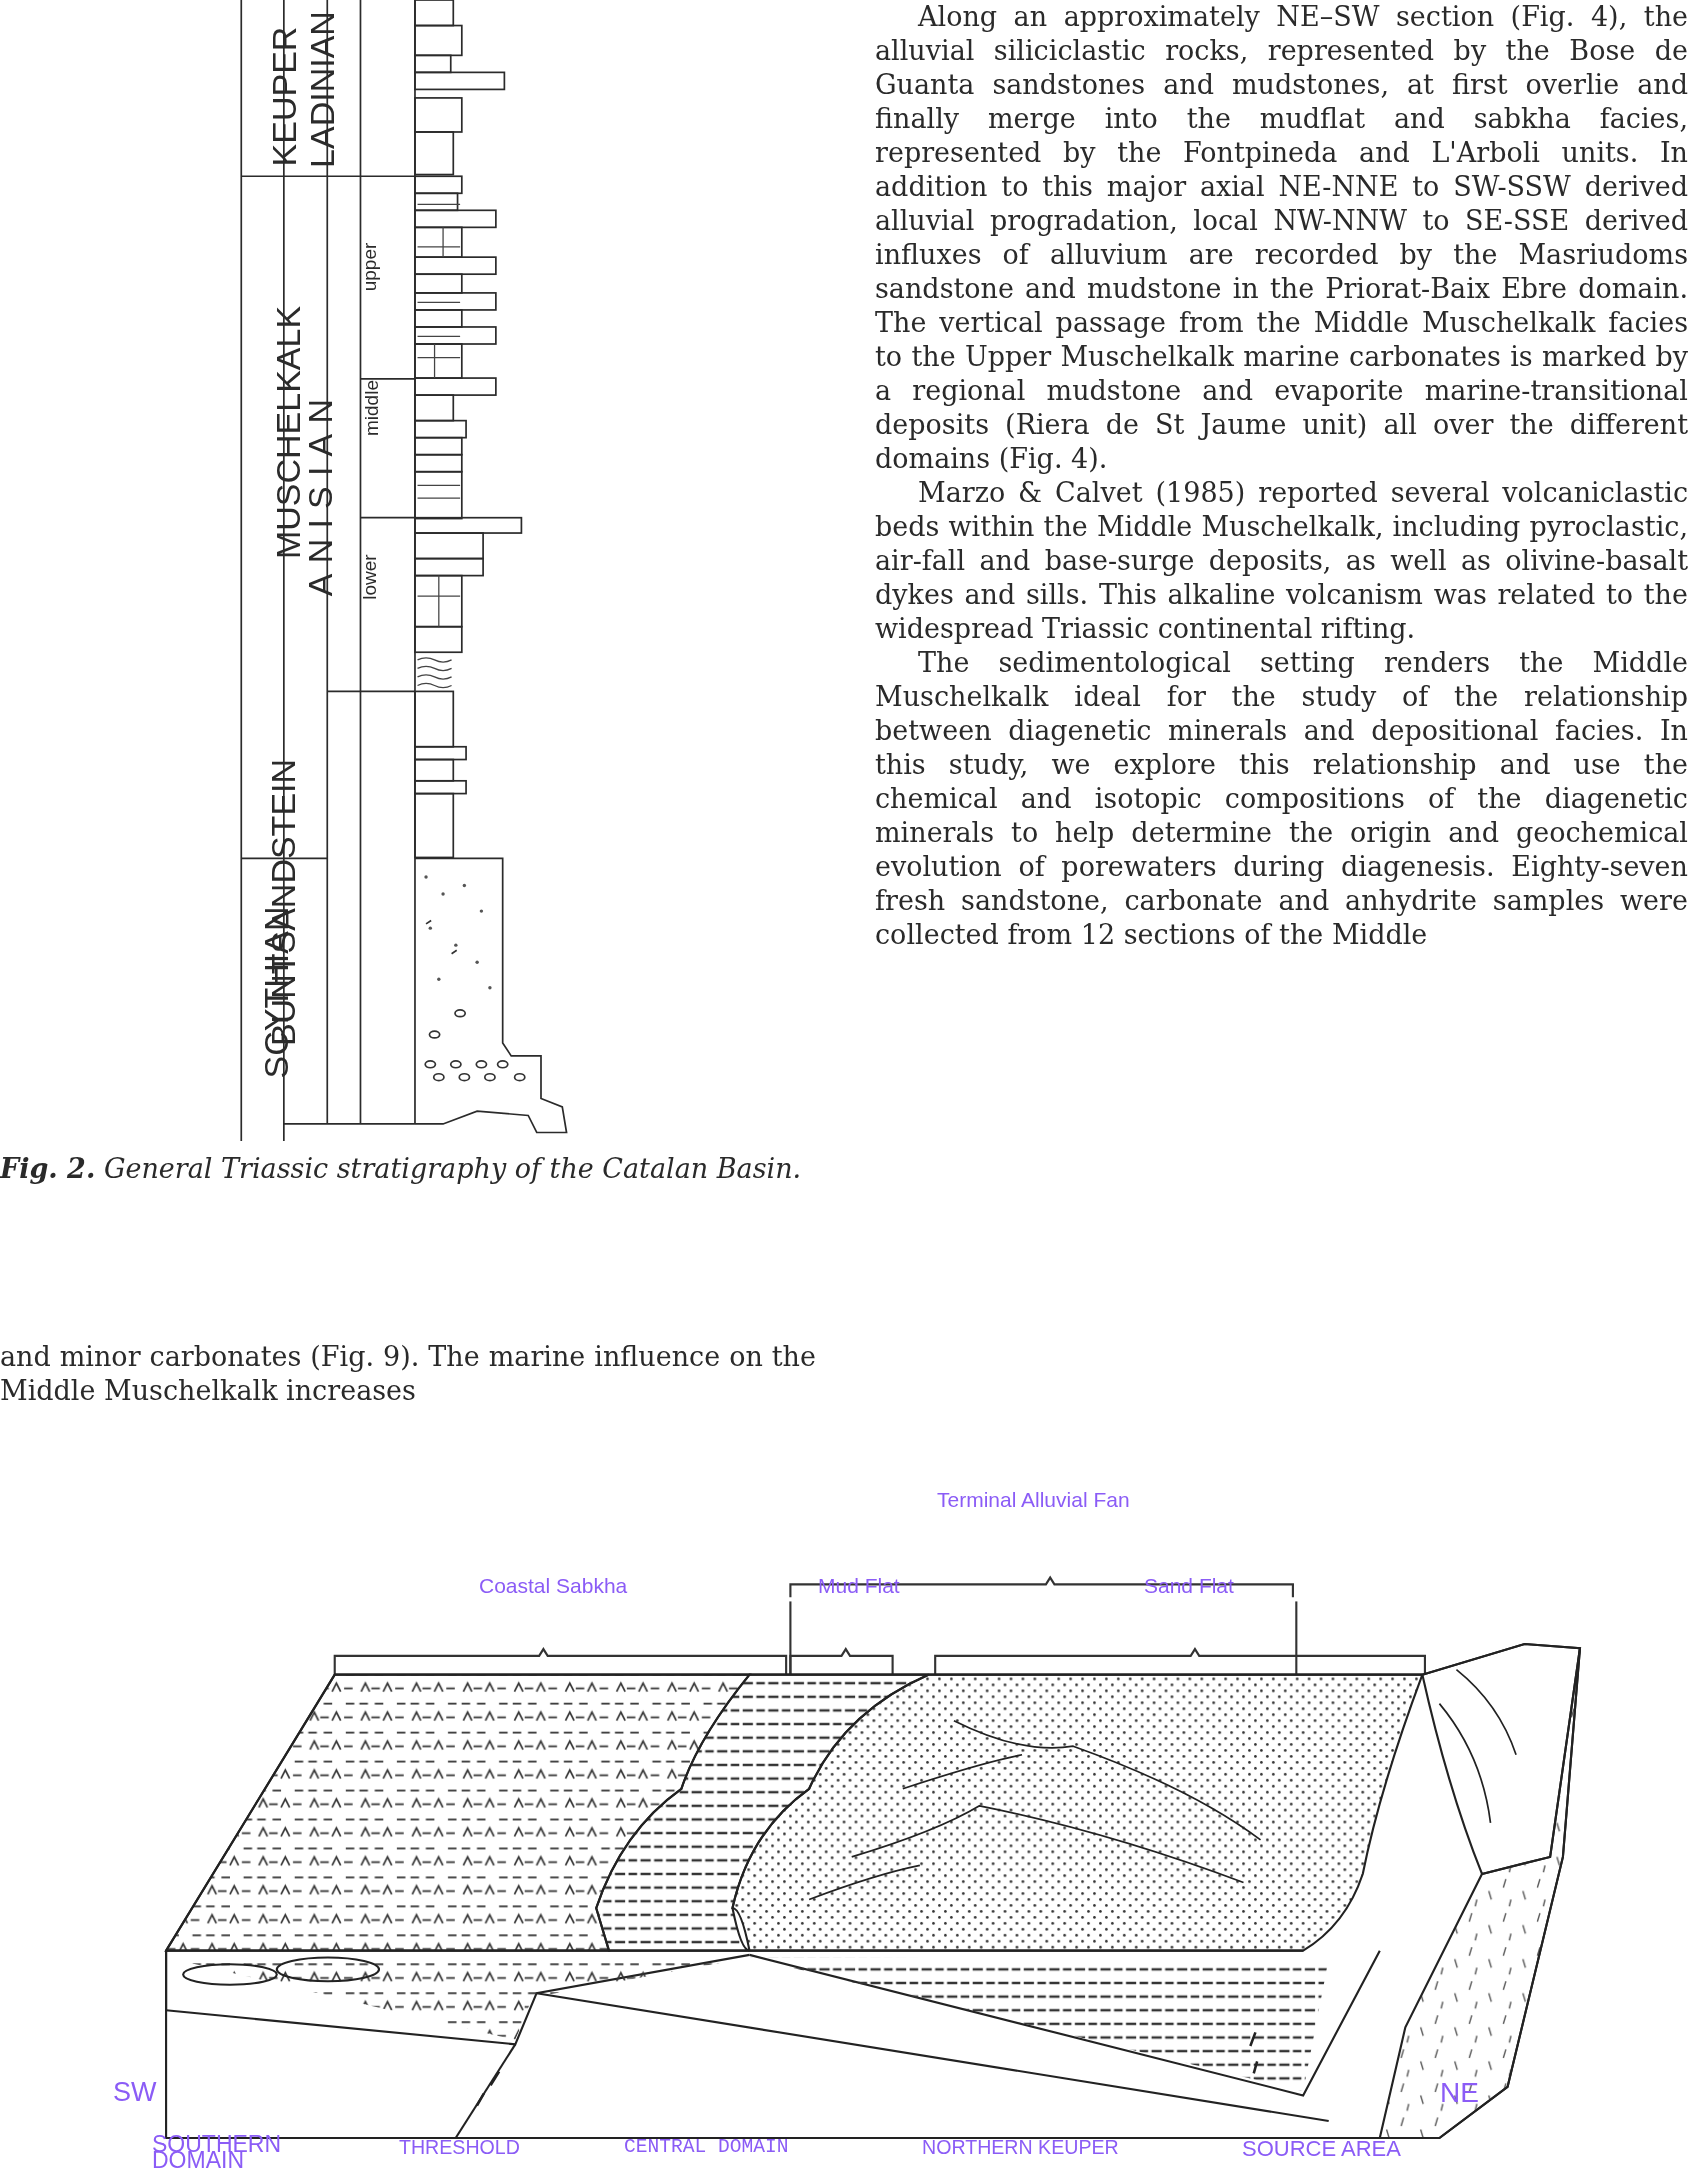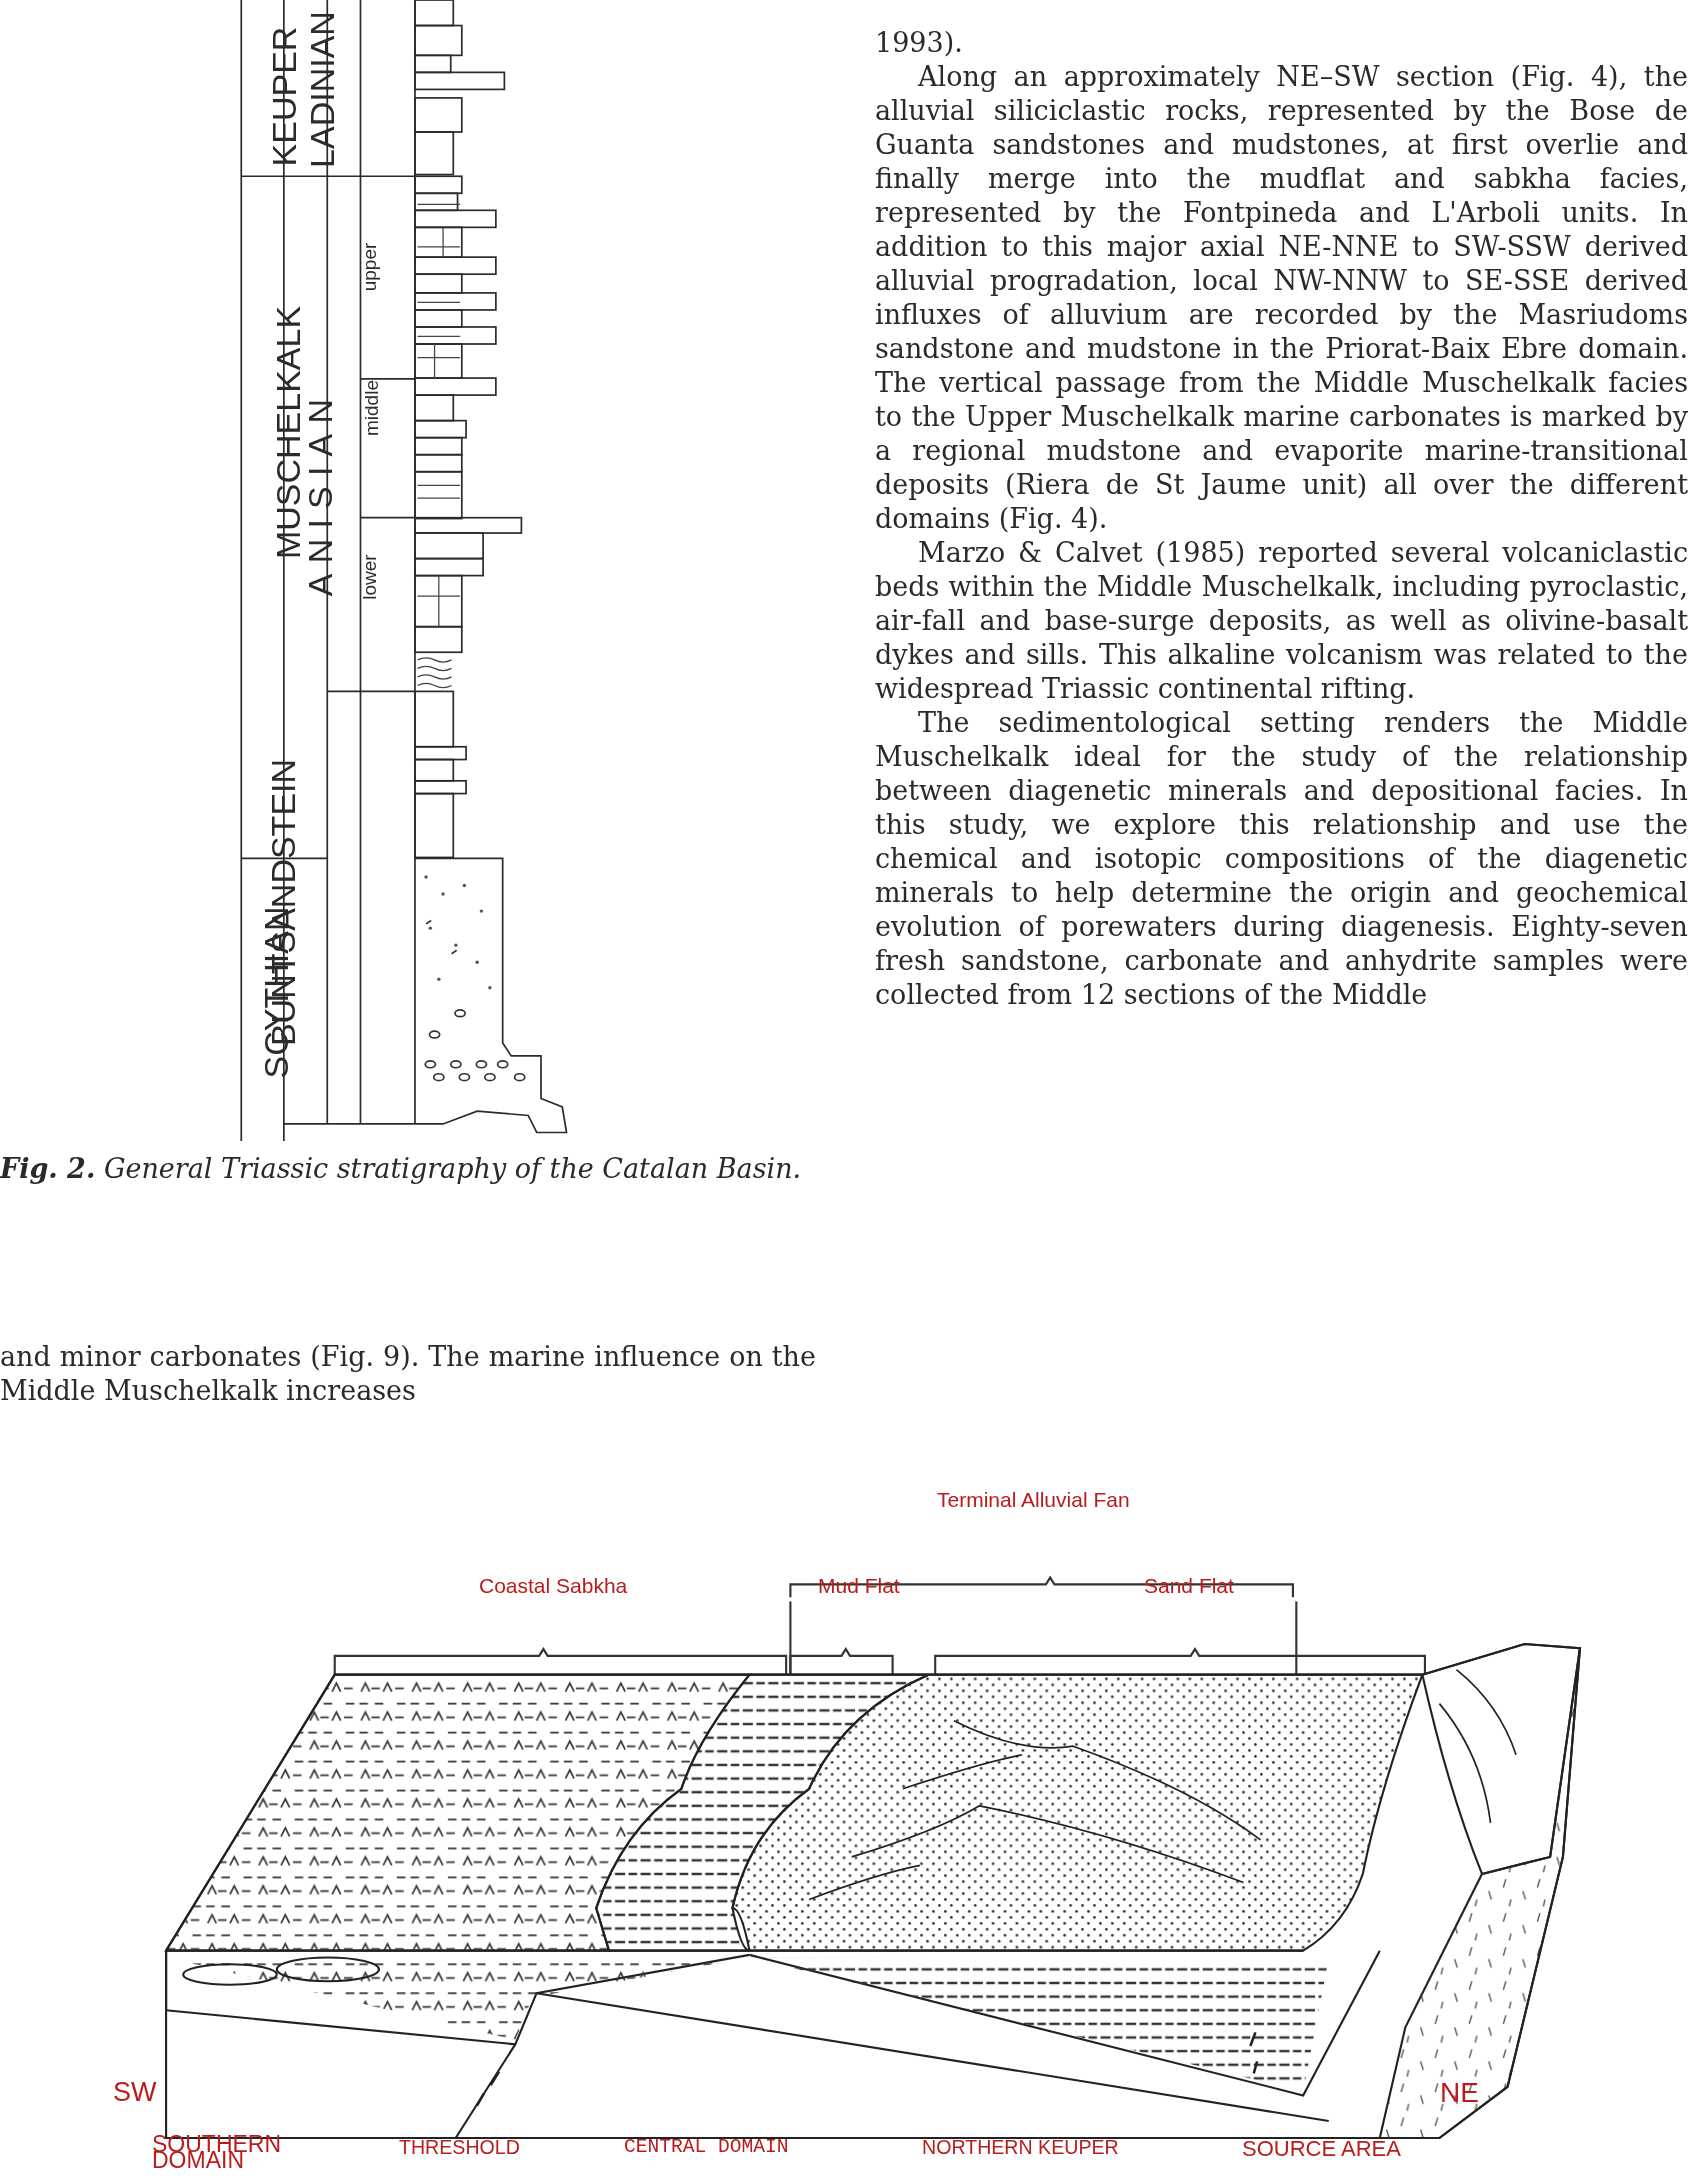--- a/index.html
+++ b/index.html
@@ -8,21 +8,21 @@
   .abs { position:absolute; }
   .strat-label { position:absolute; font-family:"Liberation Sans", "DejaVu Sans", sans-serif;
                  color:#2b2b2b; transform:rotate(-90deg); transform-origin:center center;
                  white-space:nowrap; text-align:center; }
   .rcol { position:absolute; left:875px; top:0; width:813px; }
   .rcol p { margin:0; font-size:27px; line-height:34px; text-align:justify; text-align-last:auto; }
   .indent { text-indent:43px; }
   .caption { position:absolute; left:0; top:1152px; width:816px; font-size:27px; line-height:34px; text-align:justify;font-style:italic; }
   .caption b { font-weight:bold; }
   .lcol-text { position:absolute; left:0; top:1340px; width:816px; font-size:27px; line-height:34px; text-align:justify; }
-  .diag-label { position:absolute; font-family:"Liberation Sans", "DejaVu Sans", sans-serif; color:#b91c1c; white-space:nowrap; }
+  .diag-label { position:absolute; font-family:"Liberation Sans", "DejaVu Sans", sans-serif; color:#8b5cf6; white-space:nowrap; }
 </style>
 </head>
 <body>
 
 <div class="abs" style="left:230px; top:0; width:341px; height:1141px;">
   <svg width="341" height="1141" viewBox="270 0 400 1340" style="position:absolute; left:0; top:0;">
     <g stroke="#2b2b2b" stroke-width="2" fill="none">
 
       <line x1="283" y1="0" x2="283" y2="1340"></line>
       <line x1="333" y1="0" x2="333" y2="1340"></line>
@@ -133,21 +133,20 @@
 </div>
 
 <div class="caption">
   <b>Fig. 2.</b>
   <span>General Triassic stratigraphy of the Catalan Basin.</span>
 </div>
 
 <div class="lcol-text">and minor carbonates (Fig. 9). The marine influence on the Middle Muschelkalk increases</div>
 
 <div class="rcol">
-  <p style="margin-top:25.6px;">1993).</p>
   <p class="indent">Along an approximately NE–SW section (Fig. 4), the alluvial siliciclastic rocks, represented by the Bose de Guanta sandstones and mudstones, at first overlie and finally merge into the mudflat and sabkha facies, represented by the Fontpineda and L'Arboli units. In addition to this major axial NE-NNE to SW-SSW derived alluvial progradation, local NW-NNW to SE-SSE derived influxes of alluvium are recorded by the Masriudoms sandstone and mudstone in the Priorat-Baix Ebre domain. The vertical passage from the Middle Muschelkalk facies to the Upper Muschelkalk marine carbonates is marked by a regional mudstone and evaporite marine-transitional deposits (Riera de St Jaume unit) all over the different domains (Fig. 4).</p>
   <p class="indent">Marzo &amp; Calvet (1985) reported several volcaniclastic beds within the Middle Muschelkalk, including pyroclastic, air-fall and base-surge deposits, as well as olivine-basalt dykes and sills. This alkaline volcanism was related to the widespread Triassic continental rifting.</p>
   <p class="indent">The sedimentological setting renders the Middle Muschelkalk ideal for the study of the relationship between diagenetic minerals and depositional facies. In this study, we explore this relationship and use the chemical and isotopic compositions of the diagenetic minerals to help determine the origin and geochemical evolution of porewaters during diagenesis. Eighty-seven fresh sandstone, carbonate and anhydrite samples were collected from 12 sections of the Middle</p>
 </div>
 
 <div class="abs" style="left:0; top:1448px; width:1706px; height:731px;">
   <svg width="1706" height="731" viewBox="0 1700 2003 858" style="position:absolute; left:0; top:0;">
     <defs>
       <pattern id="sabkha" width="60" height="34" patternUnits="userSpaceOnUse">
         <path d="M4 14 l5 -10 l5 10 M30 14 l5 -10 l5 10" stroke="#333" stroke-width="2" fill="none"></path>

